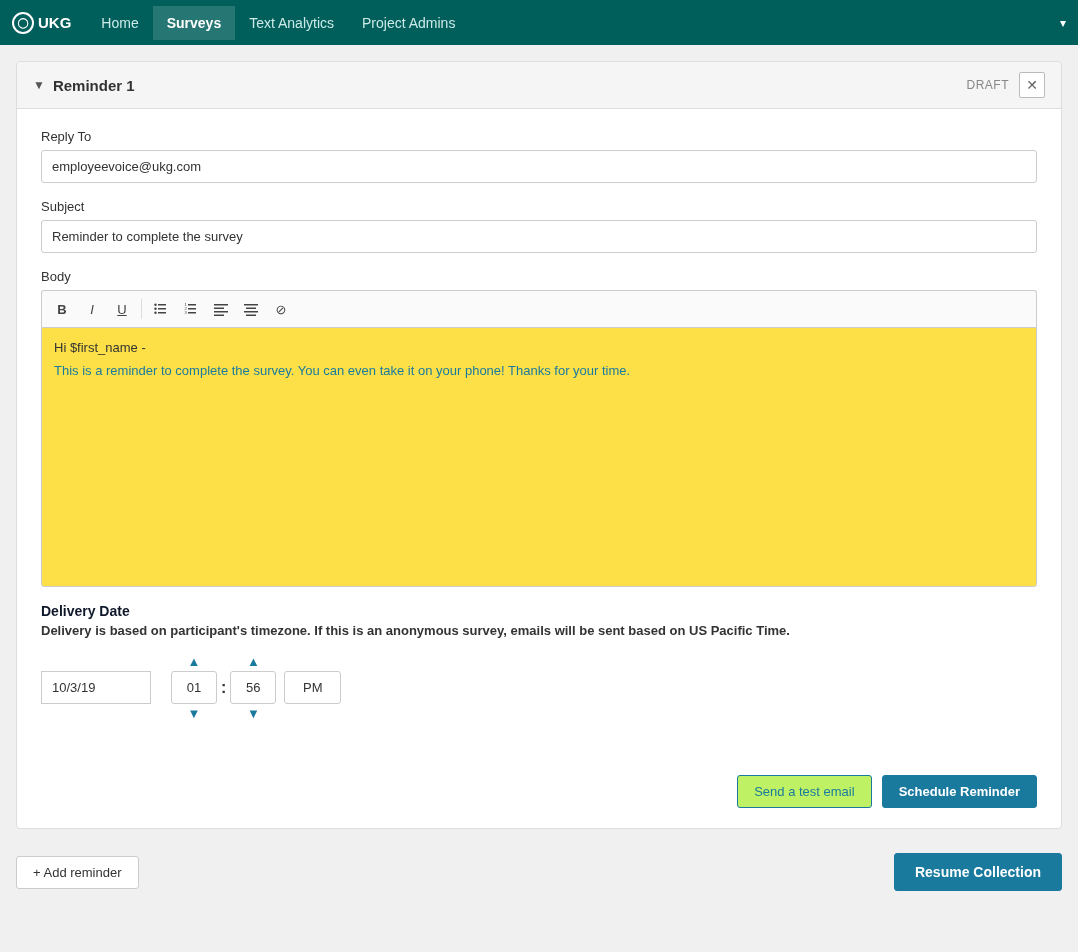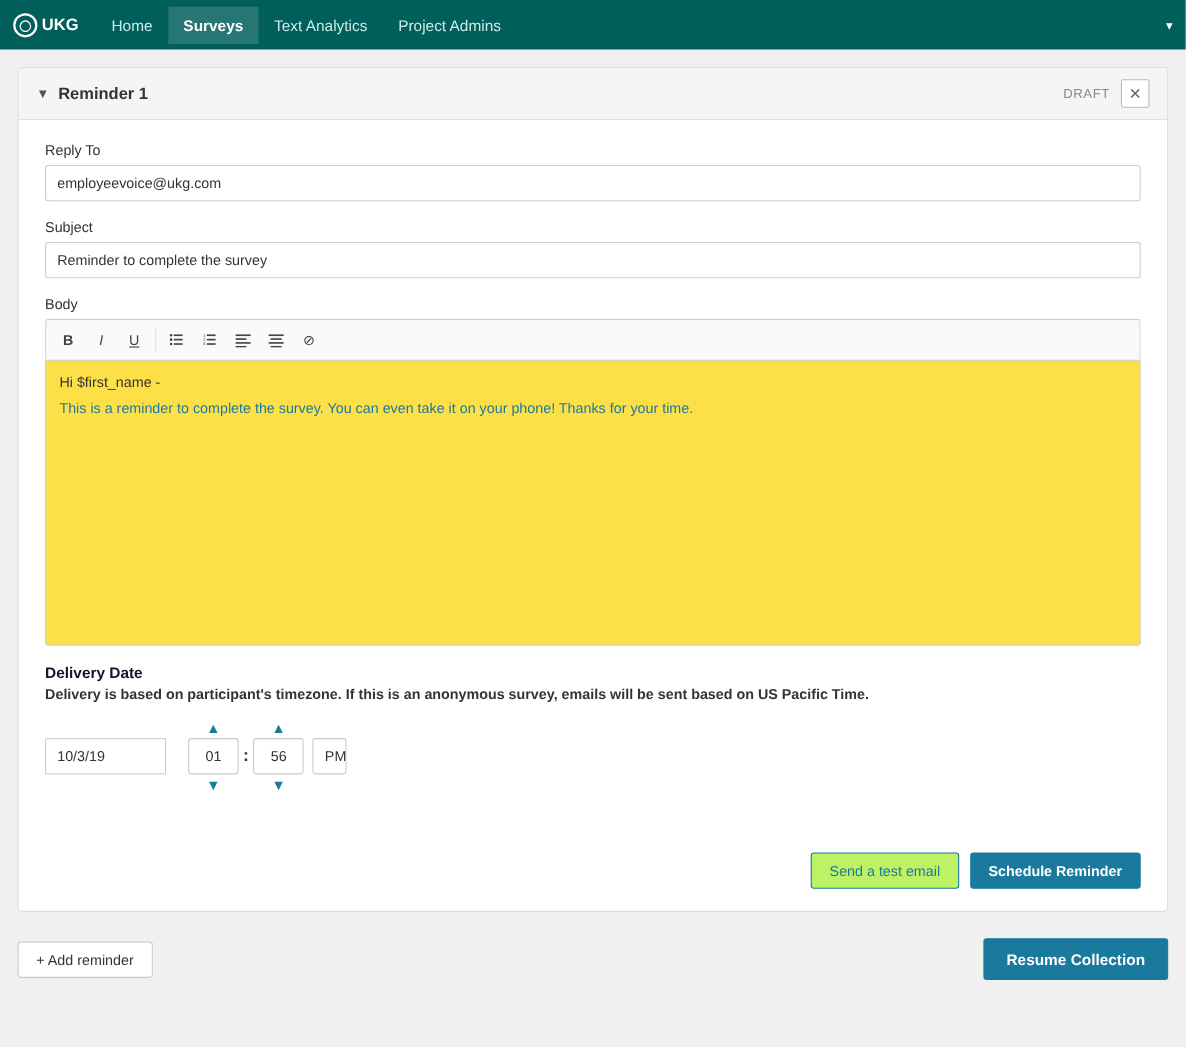--- a/index.html
+++ b/index.html
@@ -240,21 +240,21 @@
       color: #333;
       padding: 0 4px;
       padding-top: 0;
     }
     .ampm-box {
       border: 1px solid #ccc;
       border-radius: 3px;
       padding: 8px 10px;
       font-size: 13px;
       color: #333;
-      width: 31px;
+      width: 57px;
       text-align: center;
       margin-left: 8px;
     }
 
     
     .card-footer {
       display: flex;
       justify-content: flex-end;
       gap: 10px;
       padding: 16px 24px 20px;

